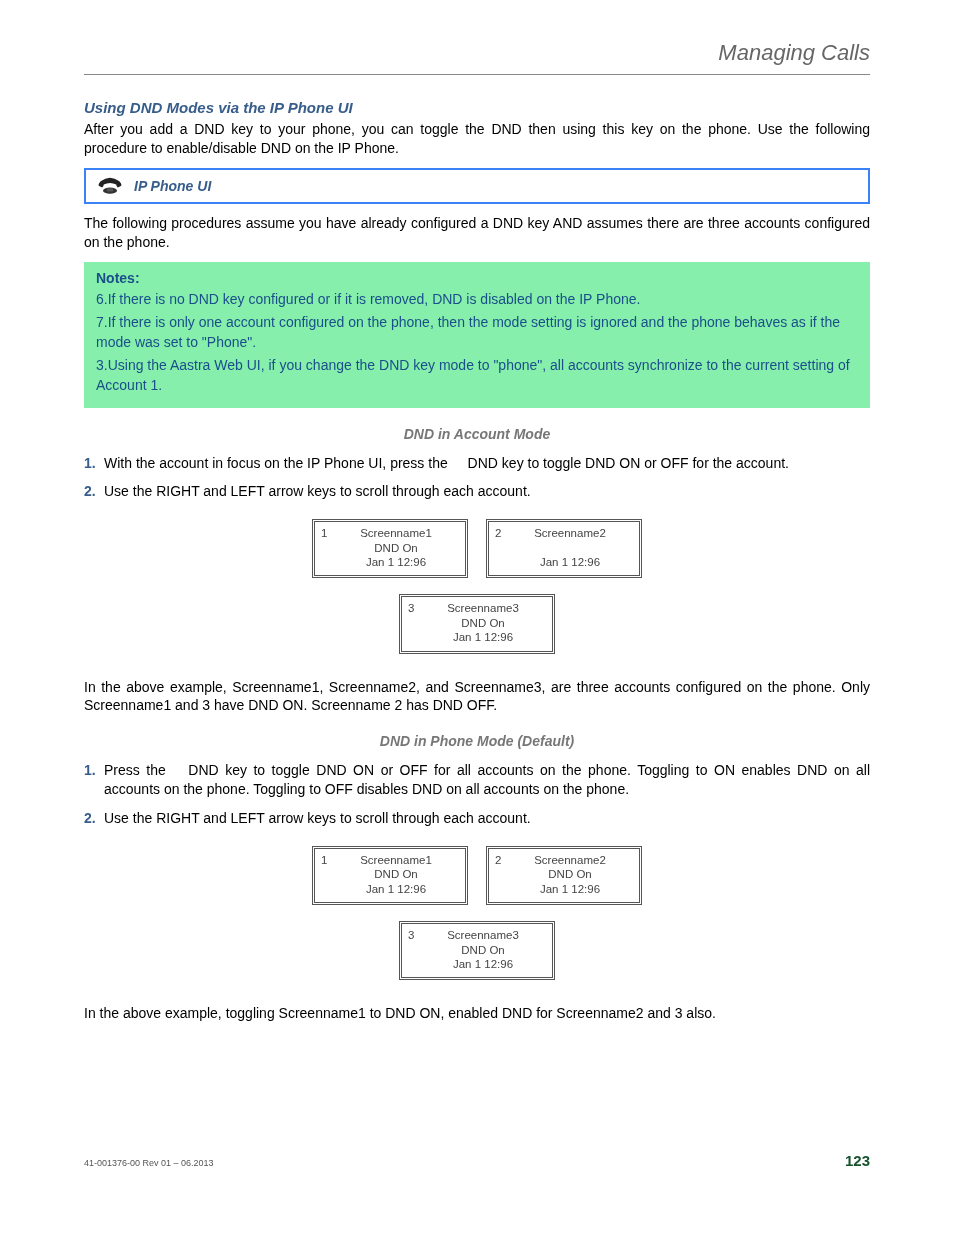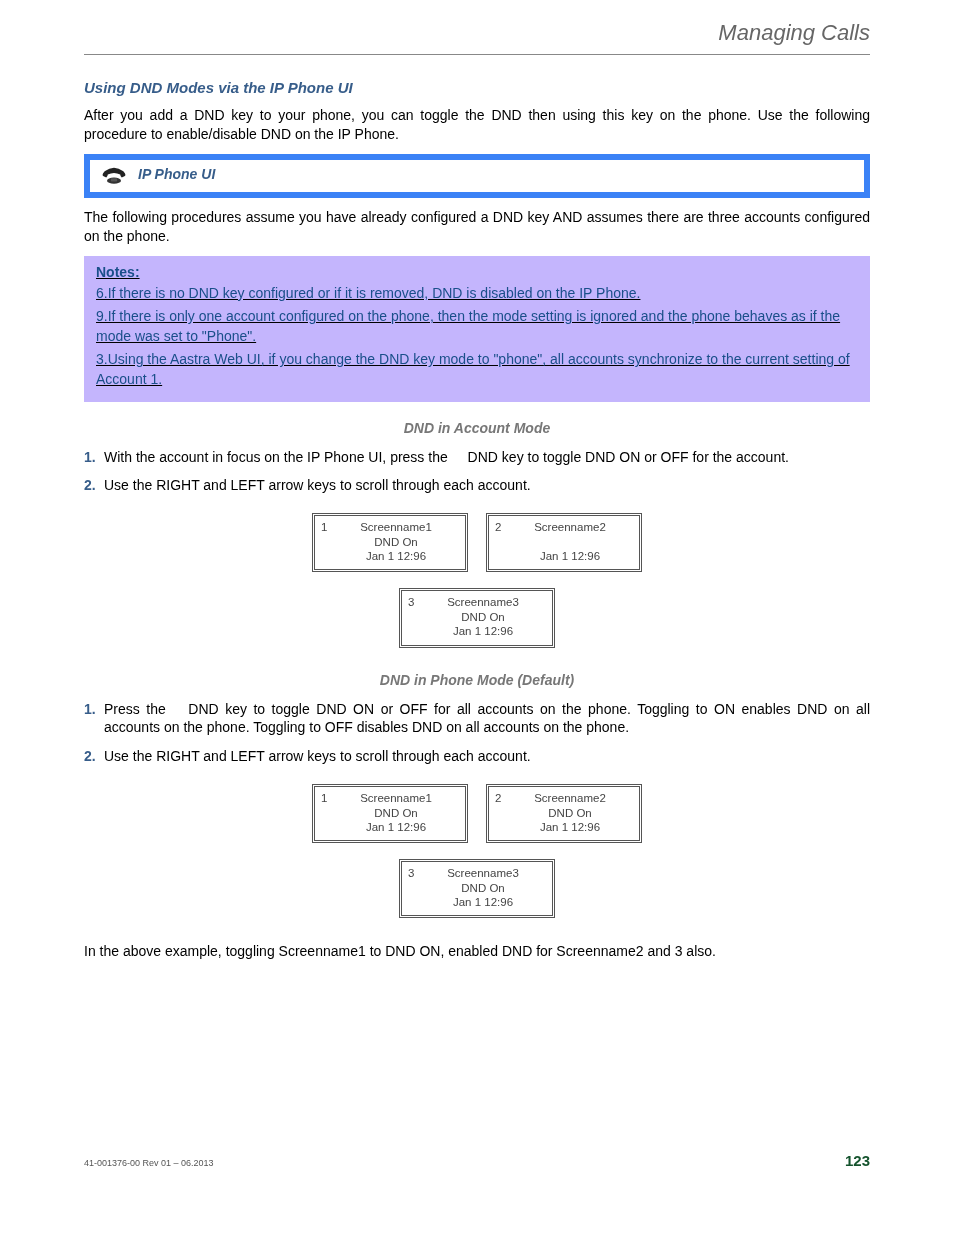--- a/index.html
+++ b/index.html
@@ -6,70 +6,69 @@
     body {
       font-family: "Myriad Pro", "Segoe UI", Arial, sans-serif;
       font-size: 14px;
       color: #000;
       background: #fff;
       width: 954px;
       height: 1235px;
       position: relative;
     }
     .page {
-      padding: 20px 84px 0 84px;
+      padding: 40px 84px 0 84px;
     }
     .header-title {
       text-align: right;
       font-style: italic;
       font-size: 22px;
       color: #666;
       padding-bottom: 8px;
     }
     .header-rule {
       border: none;
       border-top: 1px solid #888;
       margin-bottom: 24px;
     }
     .subheading {
       font-weight: bold;
       font-style: italic;
       color: #375d8a;
       font-size: 15px;
-      margin-bottom: 10px;
+      margin-bottom: 4px;
     }
     .para {
       font-size: 14px;
       line-height: 1.35;
       margin-bottom: 10px;
       text-align: justify;
     }
     .ui-box {
-      border: 6px solid #3b82f6;
+      border: 2px solid #3b82f6;
       padding: 6px 10px;
       display: flex;
-      align-items: flex-start;
+      align-items: center;
       gap: 10px;
       margin-bottom: 10px;
     }
     .ui-box-label {
       font-weight: bold;
       font-style: italic;
       color: #375d8a;
       font-size: 14px;
     }
     .phone-icon {
       width: 28px;
       height: 20px;
     }
     .notes-box {
-      background: #c4b5fd;
+      background: #86efac;
       padding: 8px 12px;
       margin: 6px 0 18px 0;
-      text-decoration: underline;
     }
     .notes-heading {
       font-weight: bold;
       color: #1a4f8a;
       margin-bottom: 4px;
     }
     .notes-item {
       color: #1a4f8a;
       line-height: 1.4;
       margin-bottom: 4px;
@@ -164,21 +163,21 @@
       <rect x="14" y="15" width="8" height="4" rx="1" fill="#555"></rect>
     </svg>
     <span class="ui-box-label">IP Phone UI</span>
   </div>
 
   <p class="para">The following procedures assume you have already configured a DND key AND assumes there are three accounts configured on the phone.</p>
 
   <div class="notes-box">
     <div class="notes-heading">Notes:</div>
     <div class="notes-item">6.If there is no DND key configured or if it is removed, DND is disabled on the IP Phone.</div>
-    <div class="notes-item">9.If there is only one account configured on the phone, then the mode setting is ignored and the phone behaves as if the mode was set to "Phone".</div>
+    <div class="notes-item">7.If there is only one account configured on the phone, then the mode setting is ignored and the phone behaves as if the mode was set to "Phone".</div>
     <div class="notes-item">3.Using the Aastra Web UI, if you change the DND key mode to "phone", all accounts synchronize to the current setting of Account 1.</div>
   </div>
 
   <div class="sub-subheading">DND in Account Mode</div>
 
   <div class="step-list">
     <div class="step">
       <span class="step-num">1.</span>
       <span class="step-text">
         <span>With the account in focus on the IP Phone UI, press the </span><b>DND</b><span> key to toggle DND ON or OFF for the account.</span>
@@ -216,20 +215,21 @@
         <div class="screen-idx">3</div>
         <div class="screen-lines">
           <div>Screenname3</div>
           <div>DND On</div>
           <div>Jan 1 12:96</div>
         </div>
       </div>
     </div>
   </div>
 
+  <p class="para">In the above example, Screenname1, Screenname2, and Screenname3, are three accounts configured on the phone. Only Screenname1 and 3 have DND ON. Screenname 2 has DND OFF.</p>
 
   <div class="sub-subheading">DND in Phone Mode (Default)</div>
 
   <div class="step-list">
     <div class="step">
       <span class="step-num">1.</span>
       <span class="step-text">
         <span>Press the </span><b>DND</b><span> key to toggle DND ON or OFF for all accounts on the phone. Toggling to ON enables DND on all accounts on the phone. Toggling to OFF disables DND on all accounts on the phone.</span>
       </span>
     </div>

